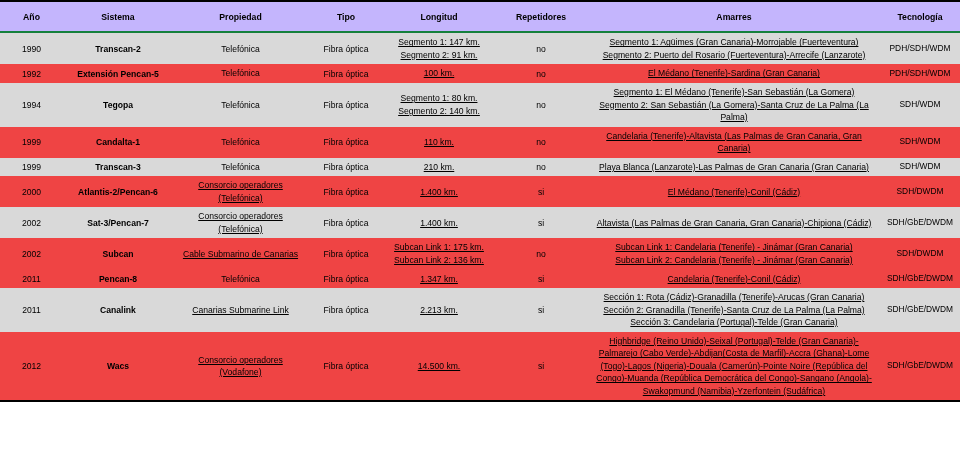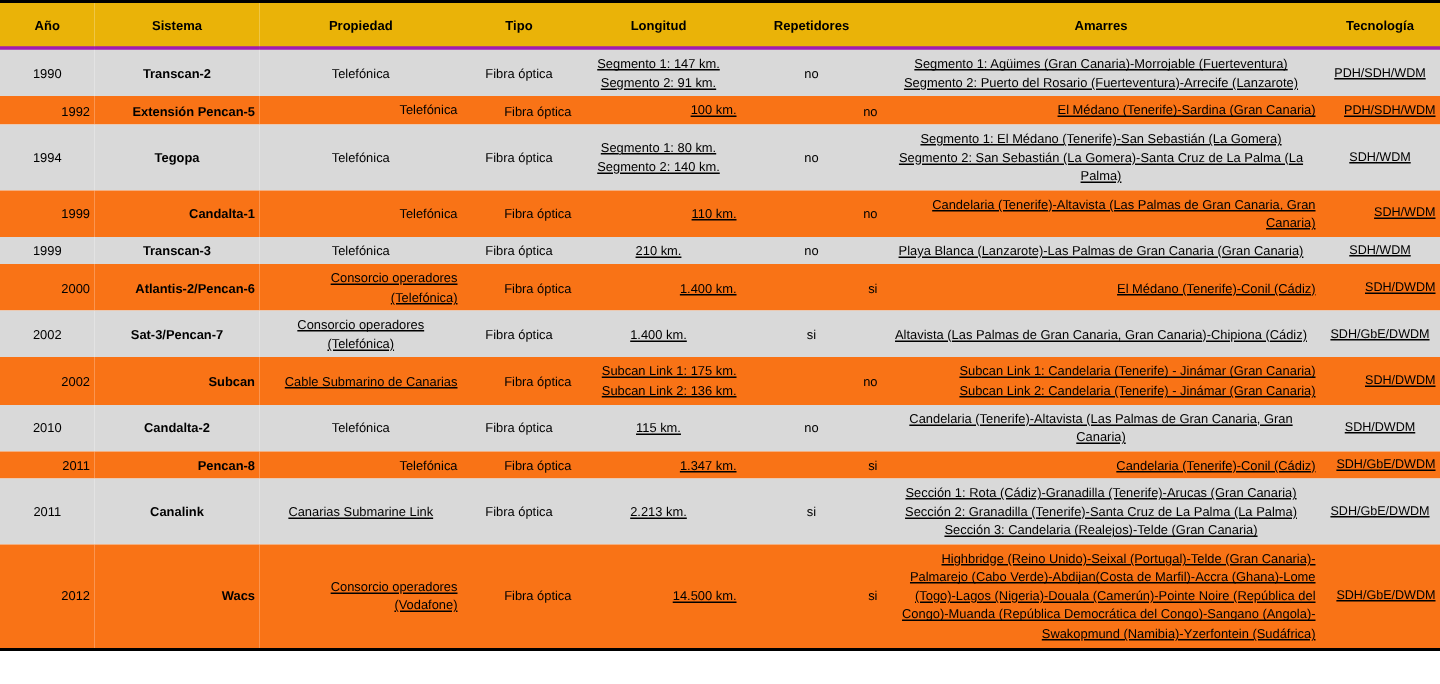--- a/index.html
+++ b/index.html
@@ -31,38 +31,37 @@
     font-size: 8.6px;
     line-height: 1.42;
   }
 
   table.data-table thead th {
     font-weight: bold;
     font-size: 8.7px;
     text-align: center;
     vertical-align: middle;
     padding: 9px 2px 8px 2px;
-    border-bottom: 2px solid #a21caf;
-    background: #eab308;
+    border-bottom: 2px solid #15803d;
+    background: #c4b5fd;
     white-space: nowrap;
   }
 
   table.data-table tbody td {
     text-align: center;
     vertical-align: middle;
     padding: 3px 3px;
     background: transparent;
   }
 
   tbody tr.stripe > td {
     background: #d9d9d9;
   }
   tbody tr.plain > td {
-    background: #f97316;
-    text-align: right;
+    background: #ef4444;
   }
 
   
   col.c-anio       { width: 63px; }
   col.c-sistema    { width: 110px; }
   col.c-propiedad  { width: 135px; }
   col.c-tipo       { width: 76px; }
   col.c-longitud   { width: 110px; }
   col.c-repetidores{ width: 94px; }
   col.c-amarres    { width: 292px; }
@@ -73,21 +72,20 @@
     font-size: 8.6px;
   }
   td.amarres-cell {
     padding-left: 6px;
     padding-right: 6px;
     line-height: 1.46;
   }
   td.tecnologia-cell {
     font-size: 8.4px;
     white-space: nowrap;
-    text-decoration: underline;
   }
   td.longitud-cell {
     line-height: 1.46;
   }
   td.propiedad-cell {
     line-height: 1.46;
   }
 
   .cell-line { display: block; text-decoration: underline; }
 
@@ -242,34 +240,20 @@
             <span class="cell-line">Subcan Link 1: 175 km.</span>
             <span class="cell-line">Subcan Link 2: 136 km.</span>
           </td>
           <td>no</td>
           <td class="amarres-cell">
             <span class="cell-line">Subcan Link 1: Candelaria (Tenerife) - Jinámar (Gran Canaria)</span>
             <span class="cell-line">Subcan Link 2: Candelaria (Tenerife) - Jinámar (Gran Canaria)</span>
           </td>
           <td class="tecnologia-cell">SDH/DWDM</td>
         </tr>
-        <tr class="stripe">
-          <td>2010</td>
-          <td class="sistema-cell">Candalta-2</td>
-          <td class="propiedad-cell">Telefónica</td>
-          <td>Fibra óptica</td>
-          <td class="longitud-cell">
-            <span class="cell-line">115 km.</span>
-          </td>
-          <td>no</td>
-          <td class="amarres-cell">
-            <span class="cell-line">Candelaria (Tenerife)-Altavista (Las Palmas de Gran Canaria, Gran Canaria)</span>
-          </td>
-          <td class="tecnologia-cell">SDH/DWDM</td>
-        </tr>
         <tr class="plain">
           <td>2011</td>
           <td class="sistema-cell">Pencan-8</td>
           <td class="propiedad-cell">Telefónica</td>
           <td>Fibra óptica</td>
           <td class="longitud-cell">
             <span class="cell-line">1.347 km.</span>
           </td>
           <td>si</td>
           <td class="amarres-cell">
@@ -284,21 +268,21 @@
             <span class="cell-line">Canarias Submarine Link</span>
           </td>
           <td>Fibra óptica</td>
           <td class="longitud-cell">
             <span class="cell-line">2.213 km.</span>
           </td>
           <td>si</td>
           <td class="amarres-cell">
             <span class="cell-line">Sección 1: Rota (Cádiz)-Granadilla (Tenerife)-Arucas (Gran Canaria)</span>
             <span class="cell-line">Sección 2: Granadilla (Tenerife)-Santa Cruz de La Palma (La Palma)</span>
-            <span class="cell-line">Sección 3: Candelaria (Realejos)-Telde (Gran Canaria)</span>
+            <span class="cell-line">Sección 3: Candelaria (Portugal)-Telde (Gran Canaria)</span>
           </td>
           <td class="tecnologia-cell">SDH/GbE/DWDM</td>
         </tr>
         <tr class="plain xtall">
           <td>2012</td>
           <td class="sistema-cell">Wacs</td>
           <td class="propiedad-cell">
             <span class="cell-line">Consorcio operadores</span>
             <span class="cell-line">(Vodafone)</span>
           </td>

